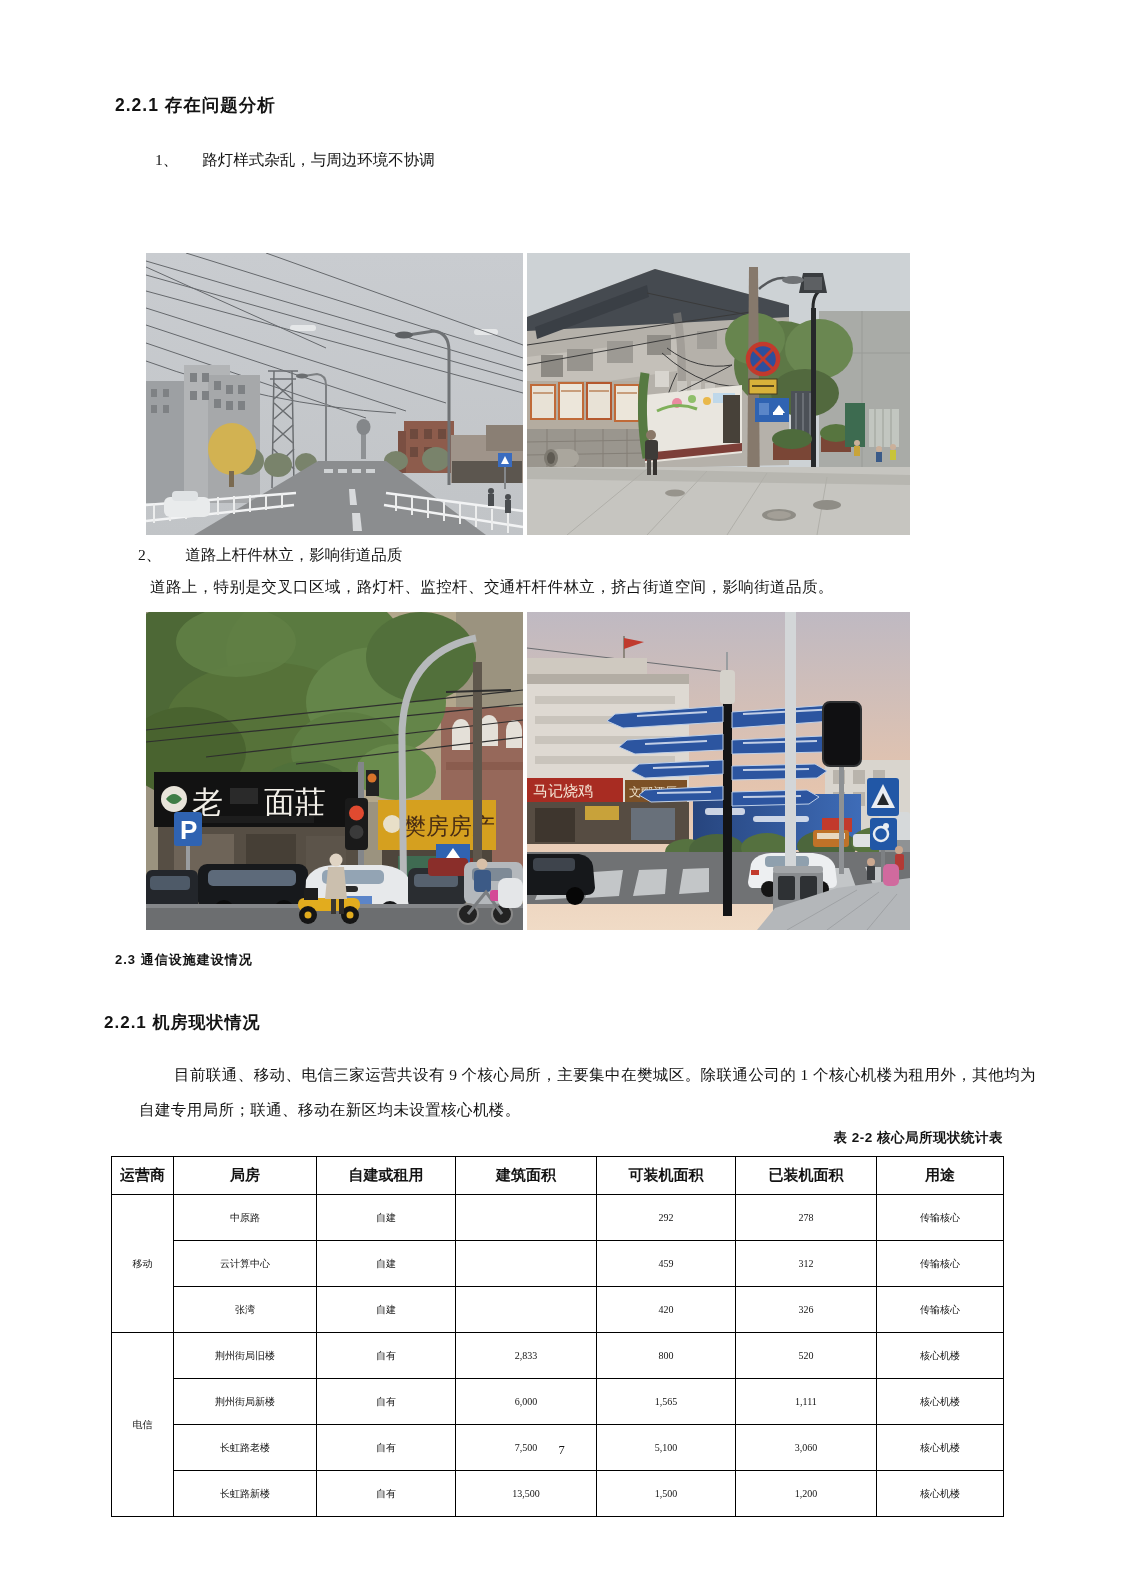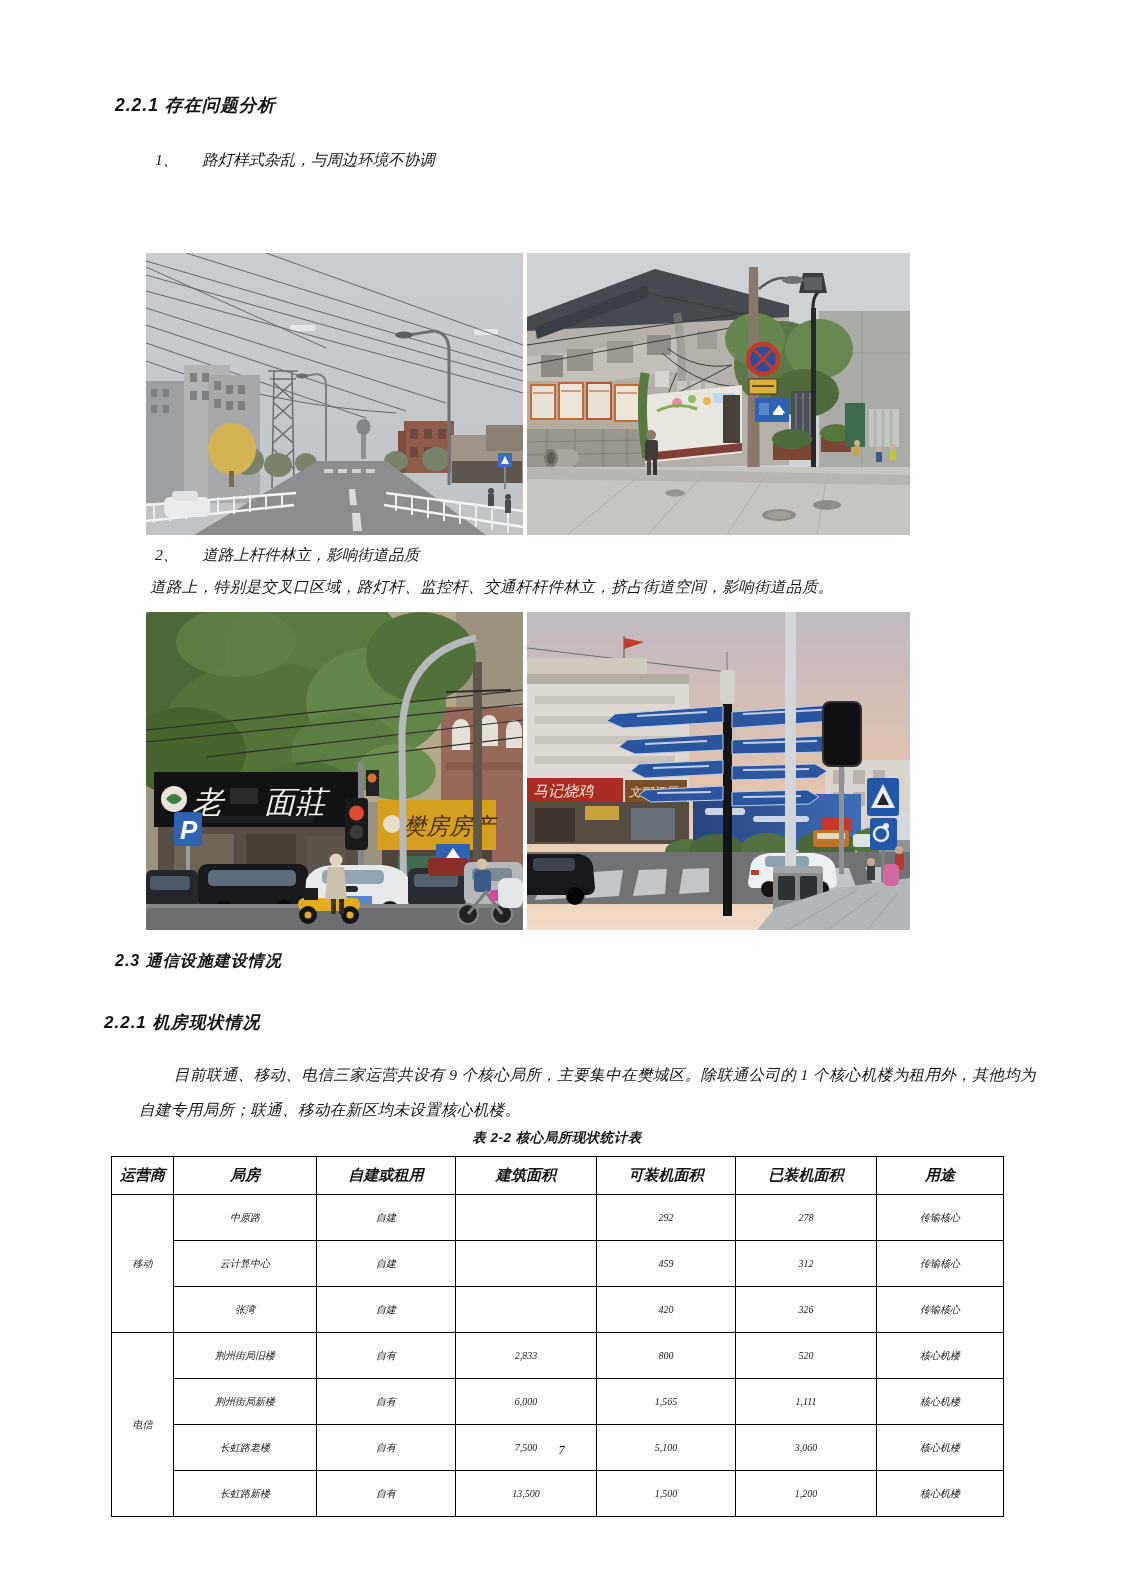--- a/index.html
+++ b/index.html
@@ -2,29 +2,29 @@
 <html><head>
 <meta charset="utf-8">
 <style>
   * { margin:0; padding:0; box-sizing:border-box; }
   html,body { background:#ffffff; }
   .page {
     position:relative; width:1123px; height:1588px; margin:0 auto;
     background:#ffffff; color:#131313; overflow:hidden;
     font-family:"Liberation Serif","DejaVu Serif",serif;
   }
-  .abs { position:absolute;font-style:italic; }
+  .abs { position:absolute; }
   .h-sans { font-family:"Liberation Sans","DejaVu Sans",sans-serif; font-weight:bold; letter-spacing:1px; }
   .item-line { font-size:15.5px; white-space:nowrap; }
   .item-line .inum { margin-right:24px; }
   .para { font-size:15.5px; line-height:33px; text-align:justify; text-indent:35px; letter-spacing:0.4px; }
   .photo-row { display:flex; gap:4px; }
   figure.photo { margin:0; font-size:0; }
   figure.photo svg { display:block; }
-  .tbl-caption { text-align:center; font-size:13.5px; letter-spacing:0.5px; }
+  .tbl-caption { text-align:right; font-size:13.5px; letter-spacing:0.5px; }
   table.dtable { border-collapse:collapse; table-layout:fixed; width:892px;padding-left:8px; }
   table.dtable th {
     font-family:"Liberation Sans","DejaVu Sans",sans-serif; font-weight:bold;
     font-size:15px; height:38px; border:1.5px solid #000; text-align:center; vertical-align:middle;
   }
   table.dtable td {
     font-size:10px; height:46px; border:1.5px solid #000;
     text-align:center; vertical-align:middle;
     font-family:"Liberation Serif","DejaVu Serif",serif;
   }
@@ -323,21 +323,21 @@
             <rect x="327" y="193" width="6" height="10" fill="#c8a43a"></rect>
           <circle cx="352" cy="196" r="3" fill="#cbb09a"></circle>
             <rect x="349" y="199" width="6" height="10" fill="#3a5a88"></rect>
           <circle cx="366" cy="194" r="3" fill="#cbb09a"></circle>
             <rect x="363" y="197" width="6" height="10" fill="#c8c43a"></rect>
         </g>
       </svg>
     </figure>
   </div>
 
-  <div class="abs item-line" style="left:155px;top:545px;">
+  <div class="abs item-line" style="left:138px;top:545px;">
     <span class="inum">2、</span><span>道路上杆件林立，影响街道品质</span>
   </div>
 
   <p class="abs para" style="left:115px;top:570px;width:897px;">道路上，特别是交叉口区域，路灯杆、监控杆、交通杆杆件林立，挤占街道空间，影响街道品质。</p>
 
   <div class="abs photo-row" style="left:146px;top:612px;">
 
     <figure class="photo" role="img" aria-label="交叉口路灯杆、监控杆、交通信号杆林立，沿街商铺与车辆">
       <svg viewBox="0 0 377 318" width="377" height="318" xmlns="http://www.w3.org/2000/svg">
         <rect width="377" height="318" fill="#9b937f"></rect>
@@ -638,21 +638,21 @@
           <circle cx="372" cy="238" r="4" fill="#caa78f"></circle>
             <rect x="368" y="242" width="9" height="16" rx="2" fill="#b23a34"></rect>
           <rect x="356" y="252" width="16" height="22" rx="5" fill="#d06a9e"></rect>
           <circle cx="344" cy="250" r="4" fill="#caa78f"></circle>
             <rect x="340" y="254" width="8" height="14" fill="#3a3d40"></rect>
         </g>
       </svg>
     </figure>
   </div>
 
-  <h2 class="abs h-sans" style="left:115px;top:951px;font-size:16px;">2.3 通信设施建设情况</h2>
+  <h2 class="abs h-sans" style="left:115px;top:951px;font-size:13px;">2.3 通信设施建设情况</h2>
 
   <h3 class="abs h-sans" style="left:104px;top:1011px;font-size:17px;">2.2.1 机房现状情况</h3>
 
   <p class="abs para" style="left:115px;top:1057px;width:897px;line-height:35px;margin-left:24px;">目前联通、移动、电信三家运营共设有 9 个核心局所，主要集中在樊城区。除联通公司的 1 个核心机楼为租用外，其他均为自建专用局所；联通、移动在新区均未设置核心机楼。</p>
 
   <div class="abs tbl-caption h-sans" style="left:111px;top:1129px;width:892px;">表 2-2 核心局所现状统计表</div>
 
   <table class="dtable abs" style="left:111px;top:1156px;">
     <colgroup>
       <col style="width:62px">

